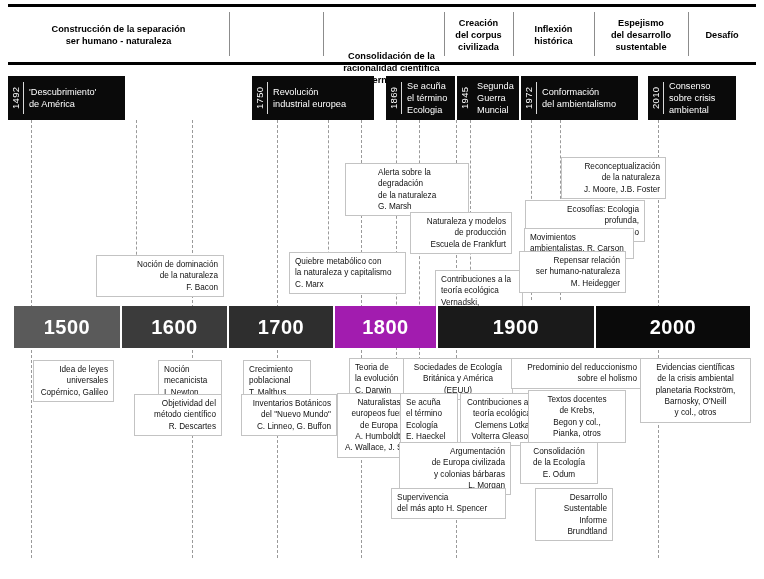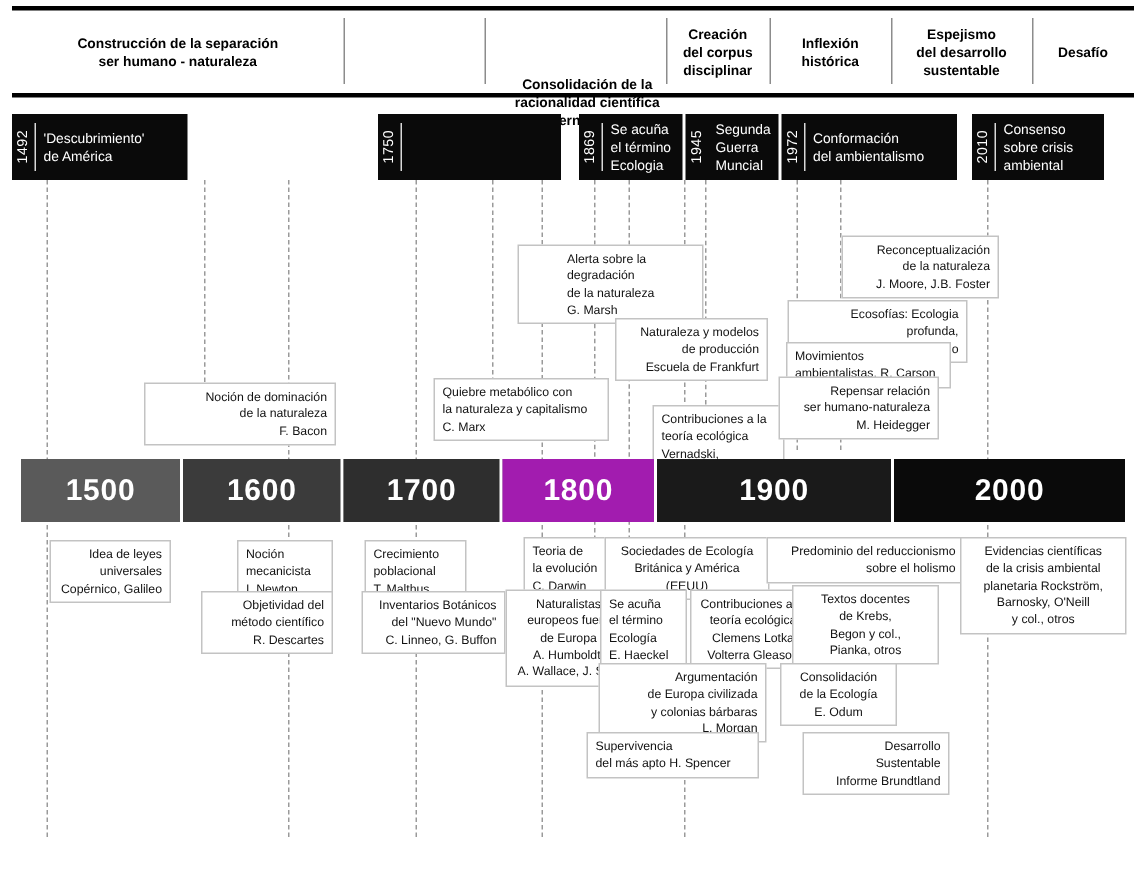--- a/index.html
+++ b/index.html
@@ -102,21 +102,21 @@
   <div class="hdr-rule top"></div>
   <div class="hdr-rule bot"></div>
   <div id="header-cells">
       <div class="hdr-cell" style="left: 8px; width: 221px; white-space: pre-line;">Construcción de la separación
 ser humano - naturaleza</div>
       <div class="hdr-cell" style="left: 331px; width: 121px; white-space: pre-line; margin-top: 33px;">Consolidación de la
 racionalidad científica
 moderno colonial</div>
       <div class="hdr-cell" style="left: 444px; width: 69px; white-space: pre-line;">Creación
 del corpus
-disciplinar</div>
+civilizada</div>
       <div class="hdr-cell" style="left: 513px; width: 81px; white-space: pre-line;">Inflexión
 histórica</div>
       <div class="hdr-cell" style="left: 594px; width: 94px; white-space: pre-line;">Espejismo
 del desarrollo
 sustentable</div>
       <div class="hdr-cell" style="left: 688px; width: 68px; white-space: pre-line;">Desafío</div>
     </div>
   <div id="header-divs">
       <div class="hdr-div" style="left: 229px;"></div>
       <div class="hdr-div" style="left: 323px;"></div>
@@ -129,20 +129,22 @@
   <div id="event-band">
       <div class="evt" style="left: 8px; width: 117px;">
         <div class="yr">1492</div>
         <div class="sep"></div>
         <div class="lbl">'Descubrimiento'
 de América</div>
       </div>
       <div class="evt" style="left: 252px; width: 122px;">
         <div class="yr">1750</div>
         <div class="sep"></div>
+        <div class="lbl">Revolución
+industrial europea</div>
       </div>
       <div class="evt" style="left: 386px; width: 69px;">
         <div class="yr">1869</div>
         <div class="sep"></div>
         <div class="lbl">Se acuña
 el término
 Ecologia</div>
       </div>
       <div class="evt" style="left: 457px; width: 62px;">
         <div class="yr">1945</div>
@@ -262,21 +264,21 @@
 del más apto H. Spencer</div>
       <div class="box r" style="left: 511px; top: 358px; width: 132px;">Predominio del reduccionismo
 sobre el holismo</div>
       <div class="box c" style="left: 528px; top: 390px; width: 98px;">Textos docentes
 de Krebs,
 Begon y col.,
 Pianka, otros</div>
       <div class="box c" style="left: 520px; top: 442px; width: 78px;">Consolidación
 de la Ecología
 E. Odum</div>
-      <div class="box r" style="left: 535px; top: 488px; width: 98px;">Desarrollo
+      <div class="box r" style="left: 535px; top: 488px; width: 78px;">Desarrollo
 Sustentable
 Informe Brundtland</div>
       <div class="box c" style="left: 640px; top: 358px; width: 111px;">Evidencias científicas
 de la crisis ambiental
 planetaria Rockström,
 Barnosky, O'Neill
 y col., otros</div>
     </div>
 
 </div>

